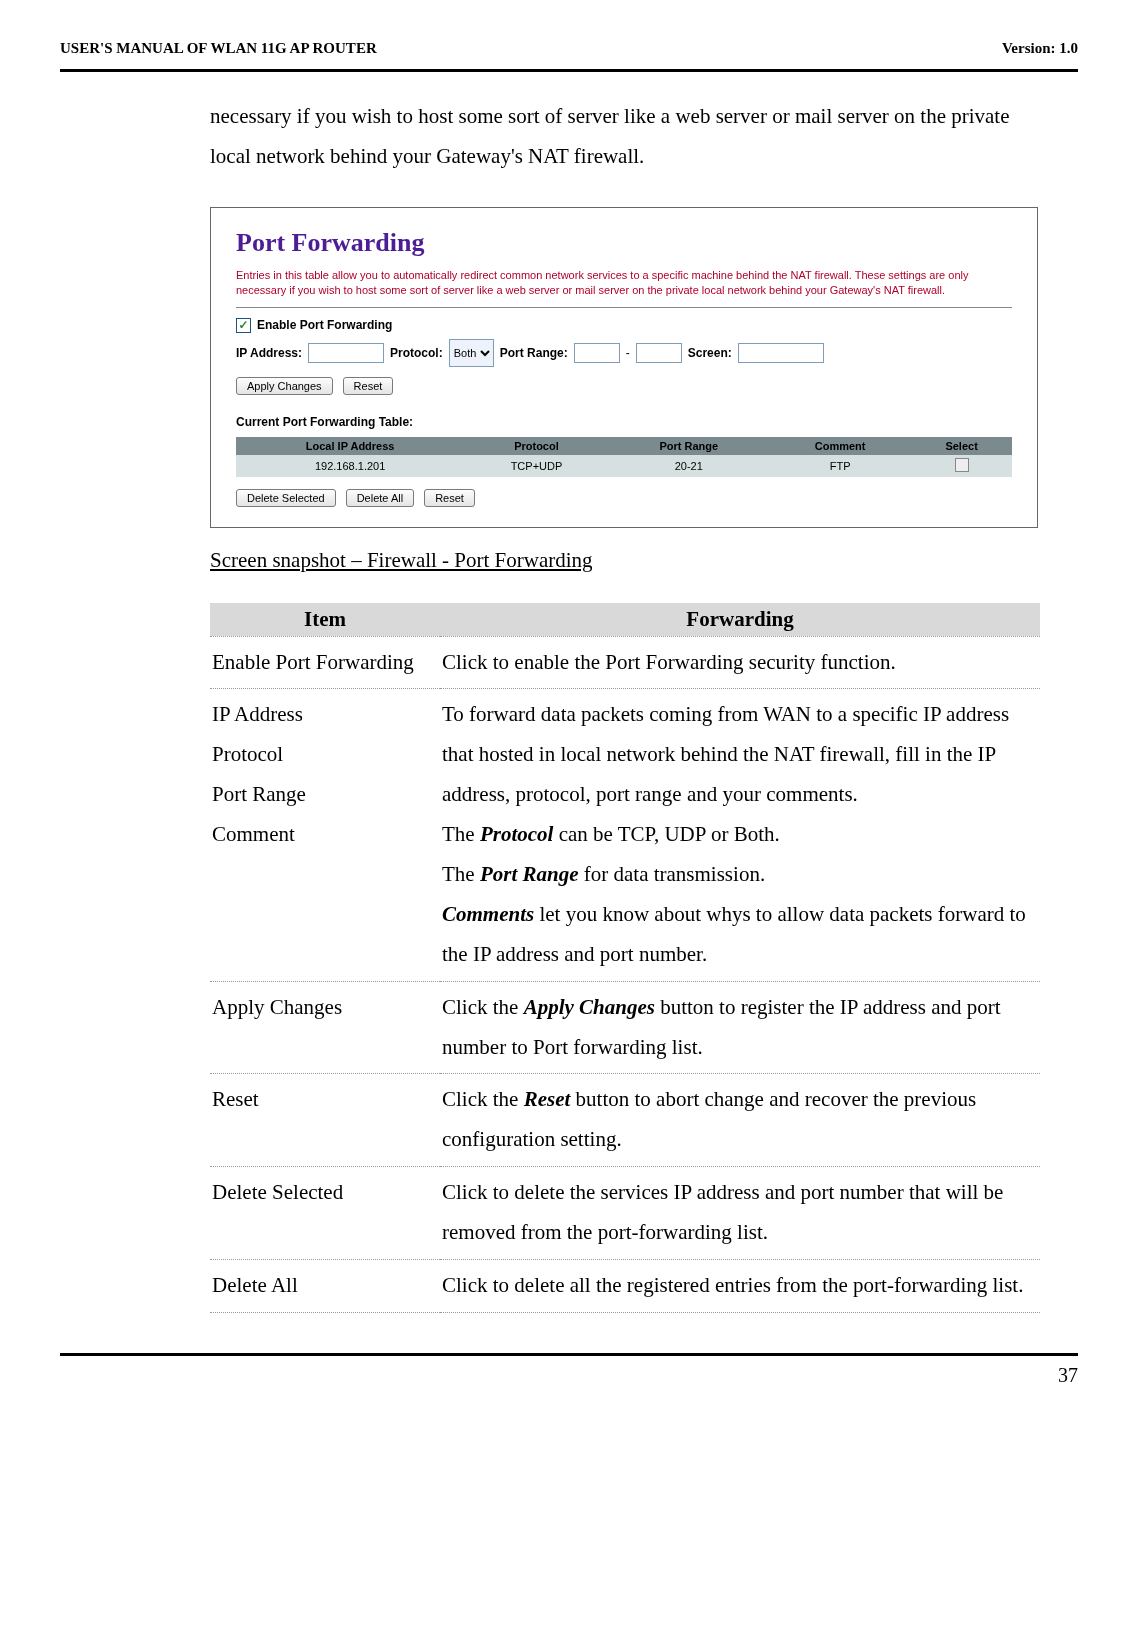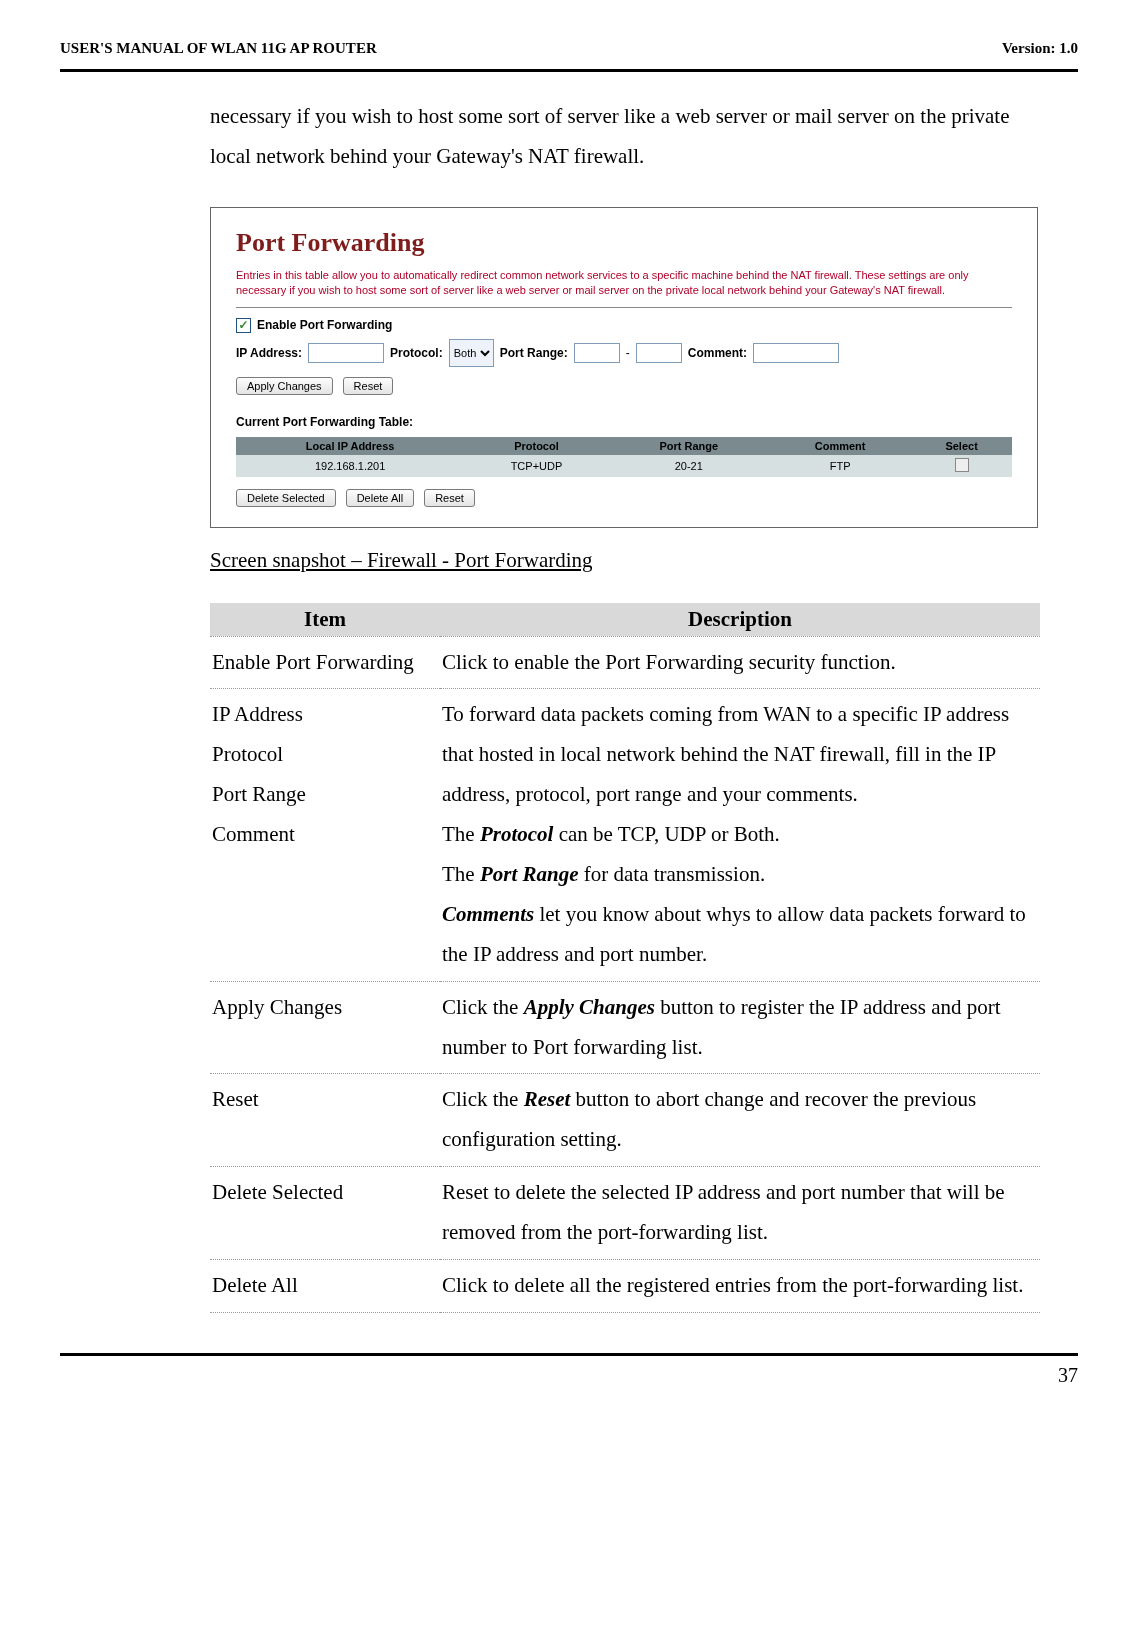--- a/index.html
+++ b/index.html
@@ -30,21 +30,21 @@
     }
     .screenshot-box {
       margin-left: 150px;
       margin-right: 40px;
       border: 1px solid #666;
       padding: 20px 25px 15px 25px;
       font-family: Verdana, Arial, sans-serif;
       margin-bottom: 20px;
     }
     .pf-title {
-      color: #7f1d1d;
+      color: #4c1d95;
       font-family: Georgia, "Times New Roman", serif;
       font-size: 26px;
       font-weight: bold;
       margin-bottom: 10px;
     }
     .pf-desc {
       font-size: 11px;
       color: #b00028;
       line-height: 1.4;
       margin-bottom: 3px;
@@ -204,21 +204,21 @@
       <span class="lbl">IP Address:</span>
       <input class="pf-input ip" style="">
       <span class="lbl">Protocol:</span>
       <select class="pf-select">
         <option>Both</option>
       </select>
       <span class="lbl">Port Range:</span>
       <input class="pf-input port" style="">
       <span>-</span>
       <input class="pf-input port" style="">
-      <span class="lbl">Comment:</span>
+      <span class="lbl">Screen:</span>
       <input class="pf-input comment" style="">
     </div>
 
     <div class="btn-row">
       <button class="pf-btn">Apply Changes</button>
       <button class="pf-btn">Reset</button>
     </div>
 
     <div class="table-caption">Current Port Forwarding Table:</div>
     <table class="pf-table">
@@ -246,21 +246,21 @@
       <button class="pf-btn">Reset</button>
     </div>
   </div>
 
   <div class="caption-line">Screen snapshot – Firewall - Port Forwarding</div>
 
   <table class="desc-table">
     <tbody>
         <tr>
       <th class="item-col">Item</th>
-      <th>Description</th>
+      <th>Forwarding</th>
     </tr>
     <tr>
       <td class="item-col">Enable Port Forwarding</td>
       <td>Click to enable the Port Forwarding security function.</td>
     </tr>
     <tr>
       <td class="item-col">
         <span>IP Address</span><br>
         <span>Protocol</span><br>
         <span>Port Range</span><br>
@@ -280,21 +280,21 @@
       </td>
     </tr>
     <tr>
       <td class="item-col">Reset</td>
       <td>
         <span>Click the </span><span class="bi">Reset</span><span> button to abort change and recover the previous configuration setting.</span>
       </td>
     </tr>
     <tr>
       <td class="item-col">Delete Selected</td>
-      <td>Reset to delete the selected IP address and port number that will be removed from the port-forwarding list.</td>
+      <td>Click to delete the services IP address and port number that will be removed from the port-forwarding list.</td>
     </tr>
     <tr>
       <td class="item-col">Delete All</td>
       <td>Click to delete all the registered entries from the port-forwarding list.</td>
     </tr>
   </tbody>
     </table>
 
   <div class="footer-bar">
     <span>37</span>

